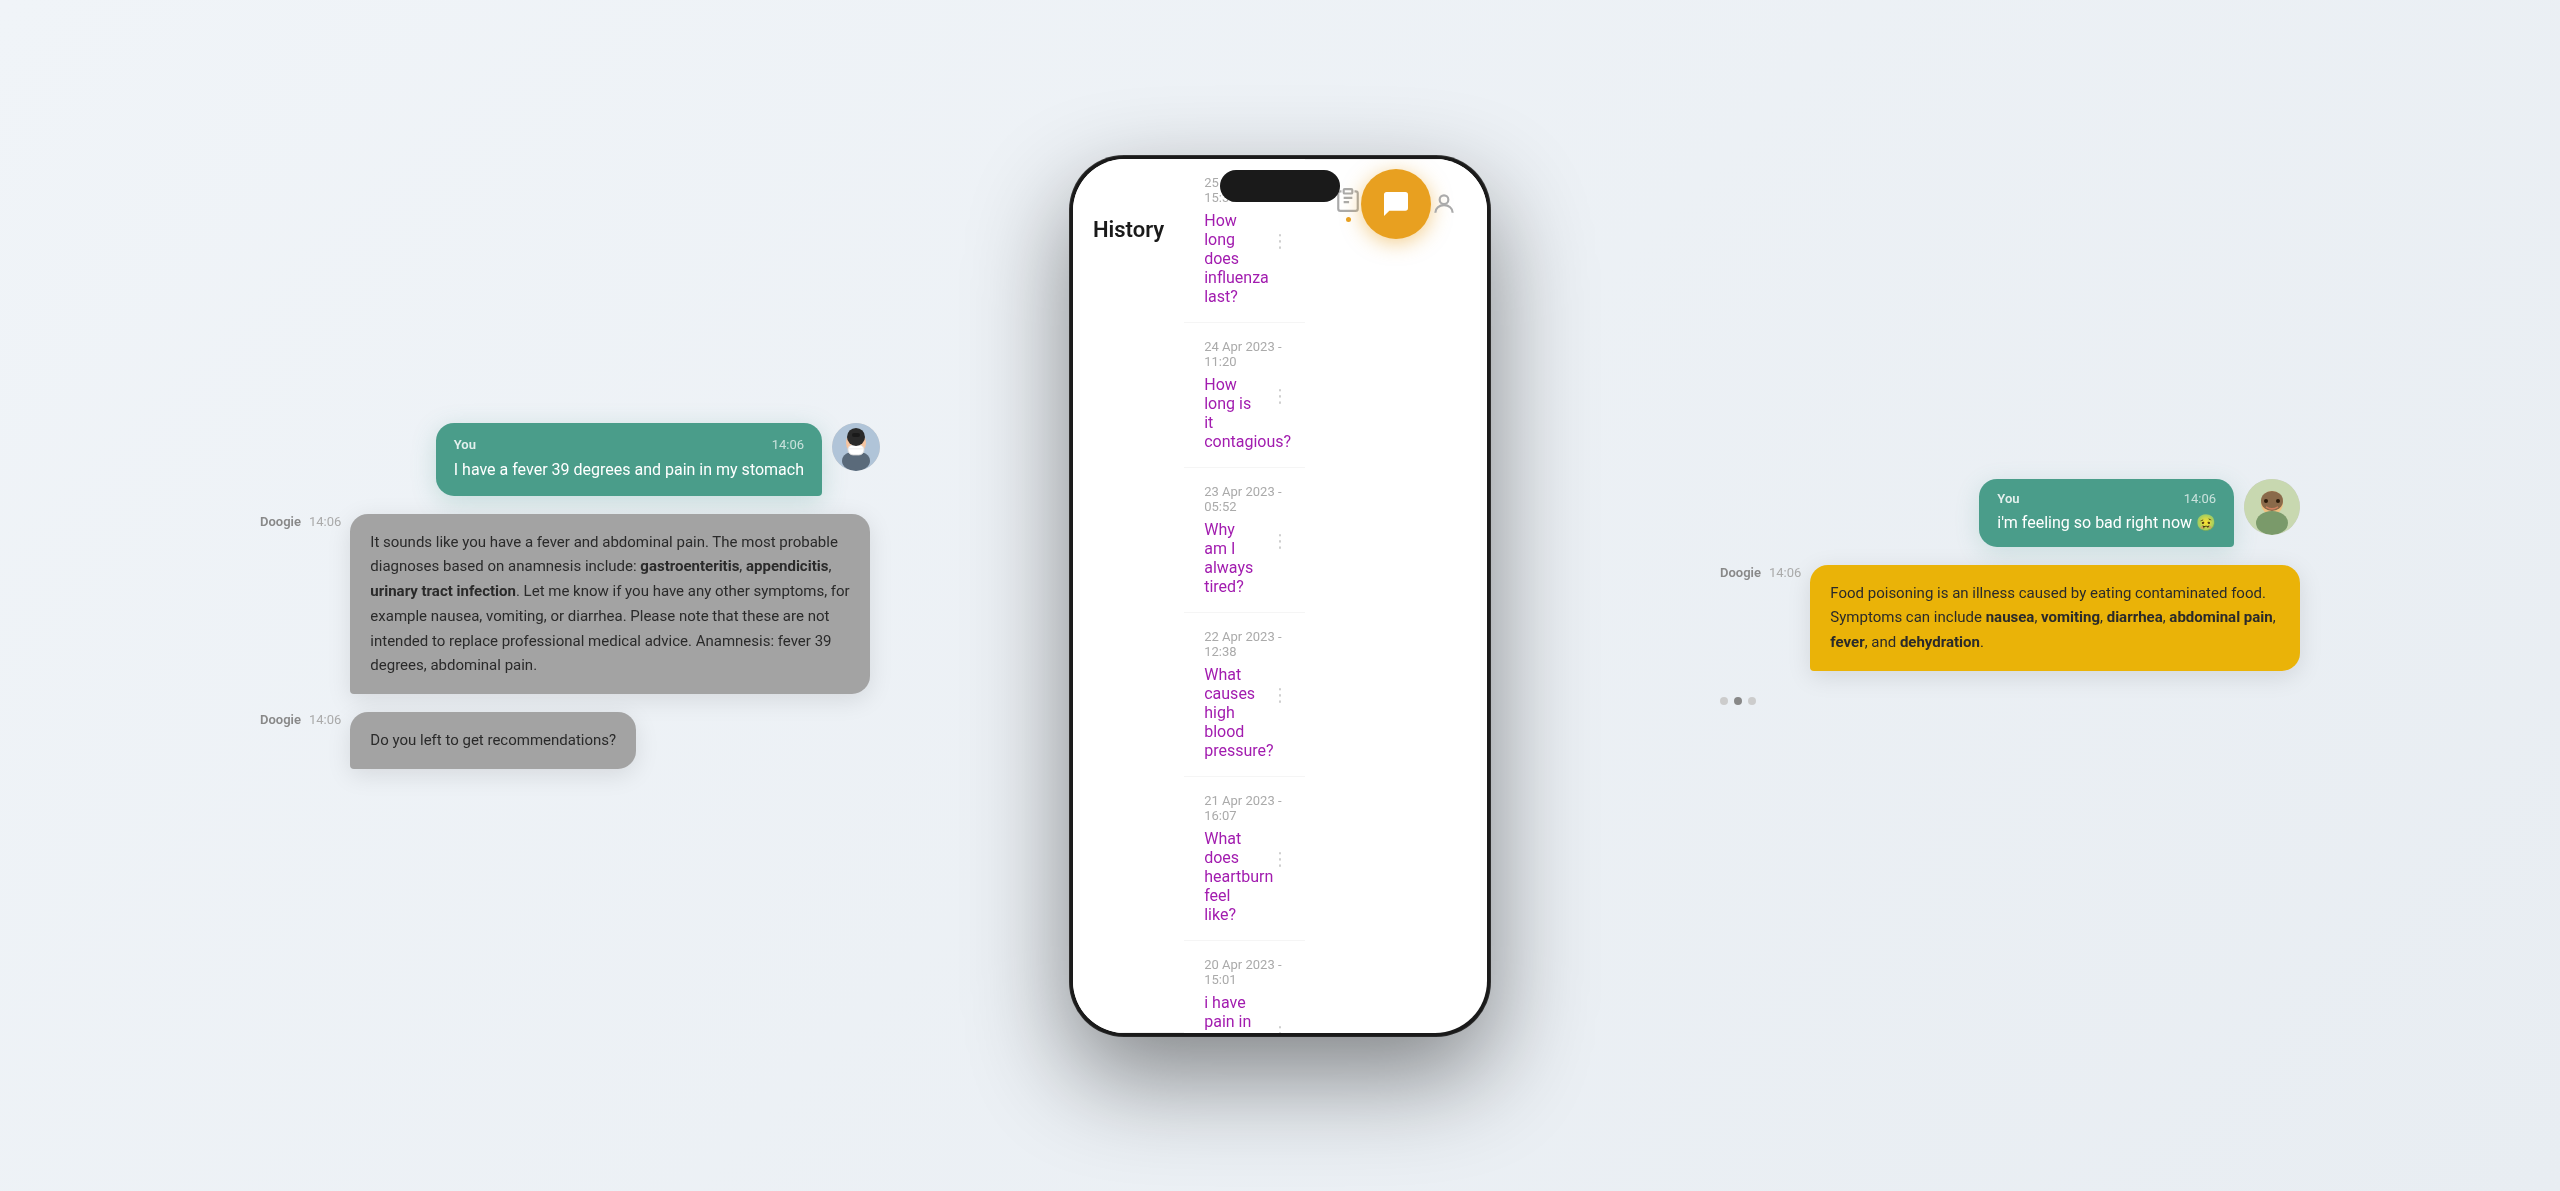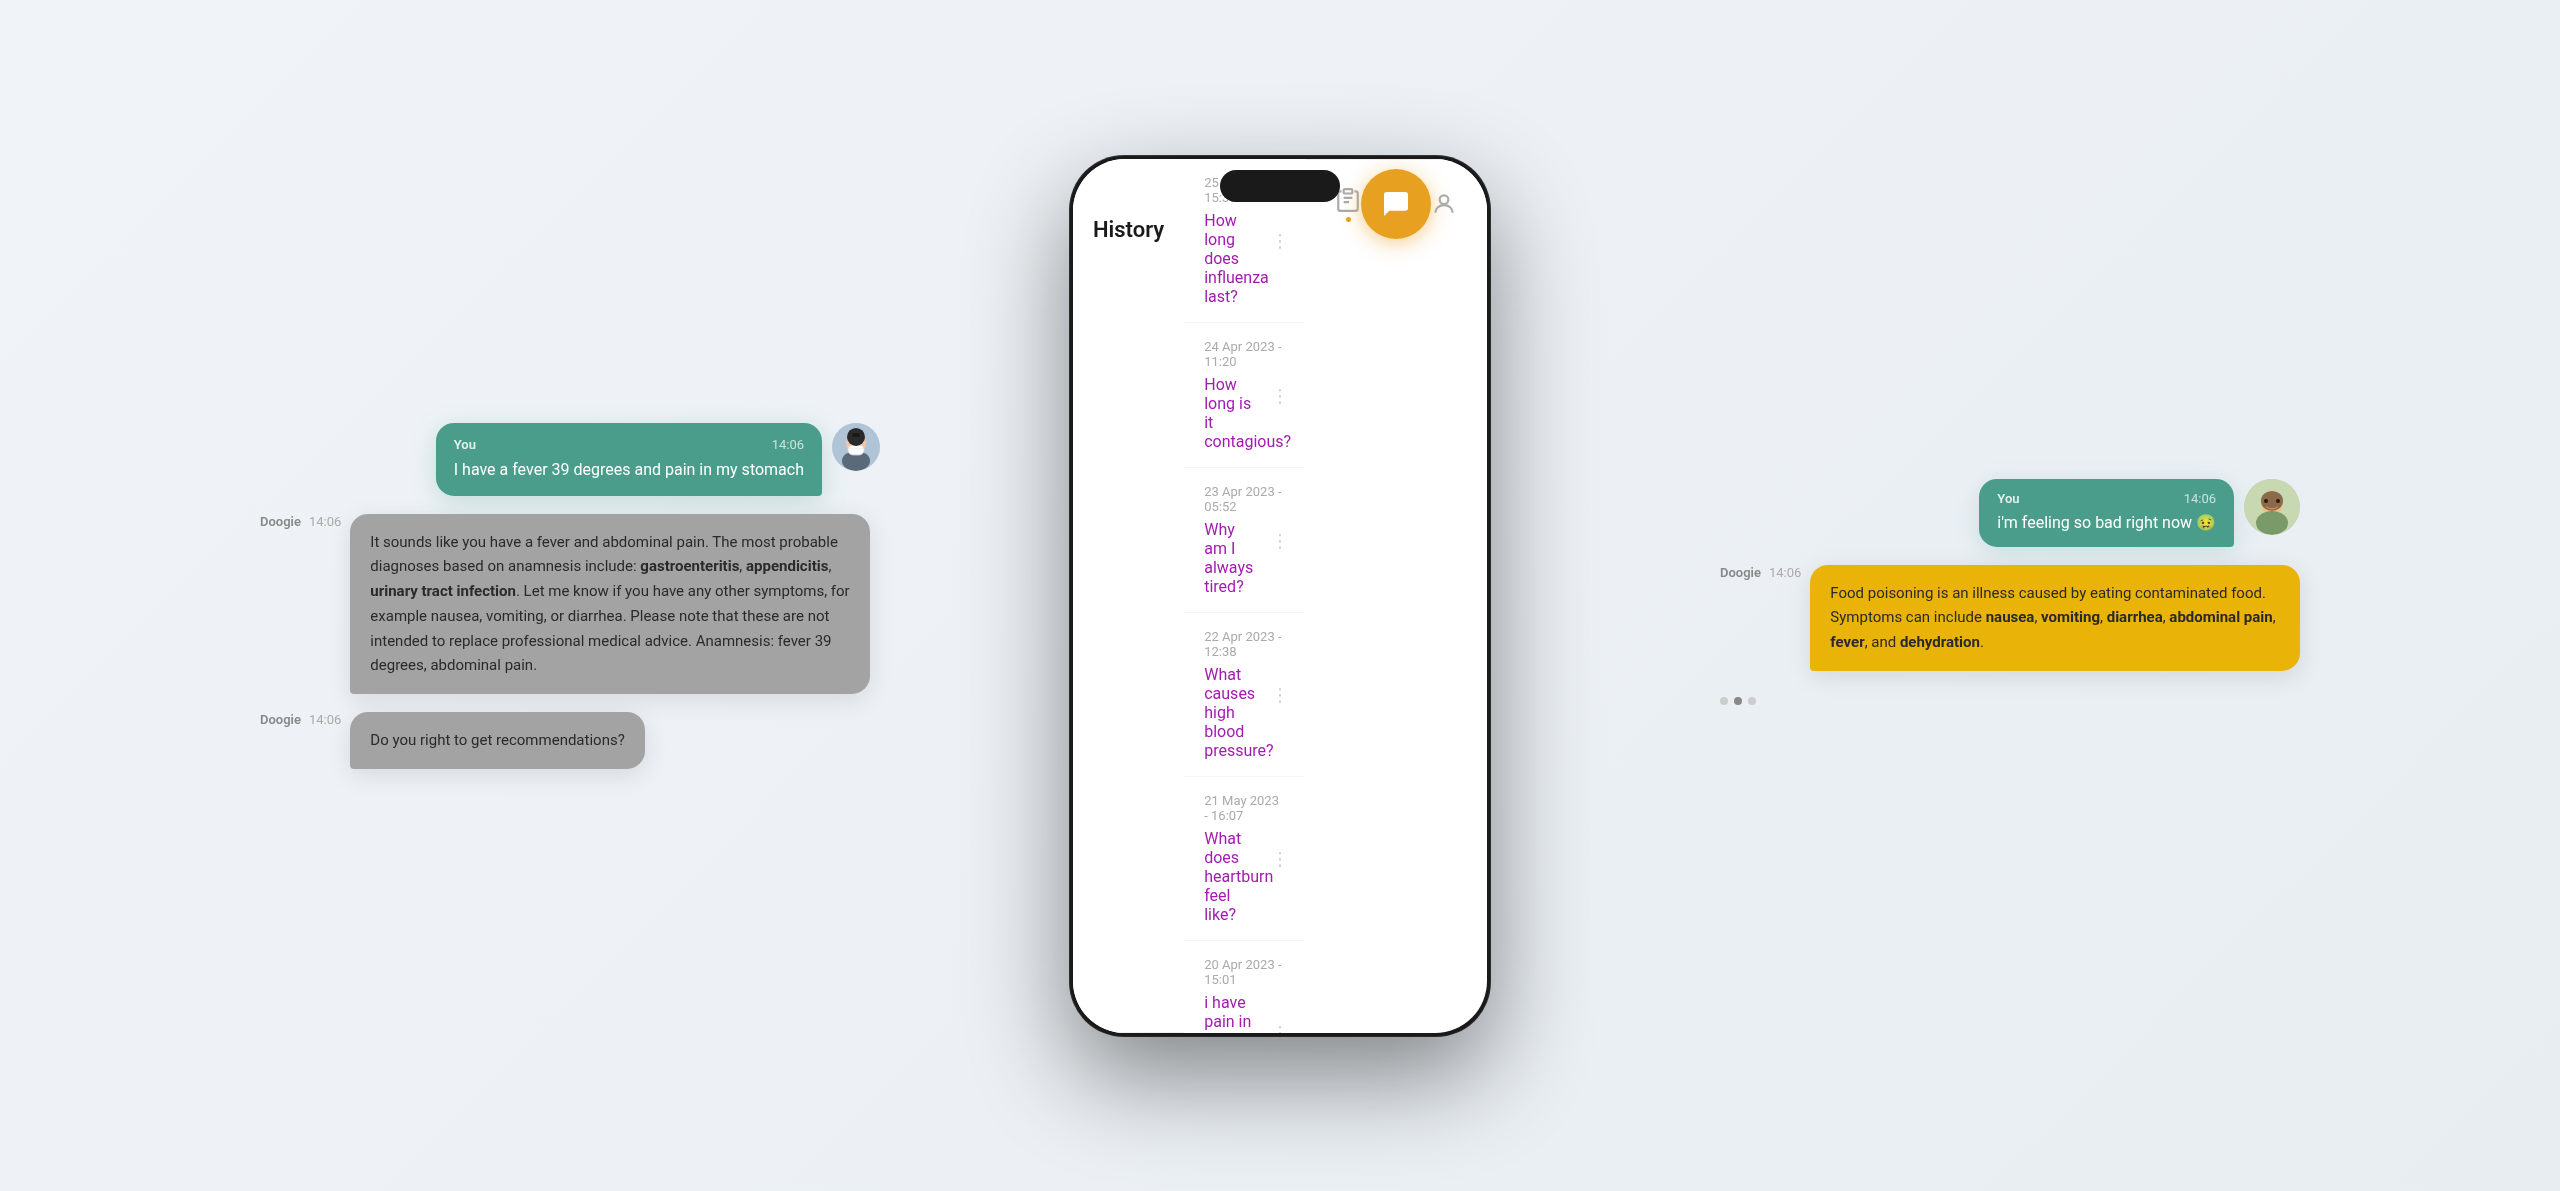--- a/index.html
+++ b/index.html
@@ -362,21 +362,21 @@
         </p>
       </div>
     </div>
 
     <div class="bubble-bot">
       <div style="display:flex; gap:8px; margin-bottom:4px;">
         <span class="bubble-meta-bot-name">Doogie</span>
         <span class="bubble-meta-bot-time">14:06</span>
       </div>
       <div class="bubble-bot-content">
-        <p class="bubble-bot-text">Do you right to get recommendations?</p>
+        <p class="bubble-bot-text">Do you left to get recommendations?</p>
       </div>
     </div>
 
   </div>
 
   <div class="phone">
     <div class="phone-notch"></div>
     <div class="phone-inner">
 
       <div class="phone-header">
@@ -403,21 +403,21 @@
           <div class="history-item-dots">⋮</div>
         </div>
 
         <div class="history-item">
           <div class="history-item-date">22 Apr 2023 - 12:38</div>
           <div class="history-item-text">What causes high blood pressure?</div>
           <div class="history-item-dots">⋮</div>
         </div>
 
         <div class="history-item">
-          <div class="history-item-date">21 May 2023 - 16:07</div>
+          <div class="history-item-date">21 Apr 2023 - 16:07</div>
           <div class="history-item-text">What does heartburn feel like?</div>
           <div class="history-item-dots">⋮</div>
         </div>
 
         <div class="history-item">
           <div class="history-item-date">20 Apr 2023 - 15:01</div>
           <div class="history-item-text">i have pain in my left arm and shoulder</div>
           <div class="history-item-dots">⋮</div>
         </div>
 

